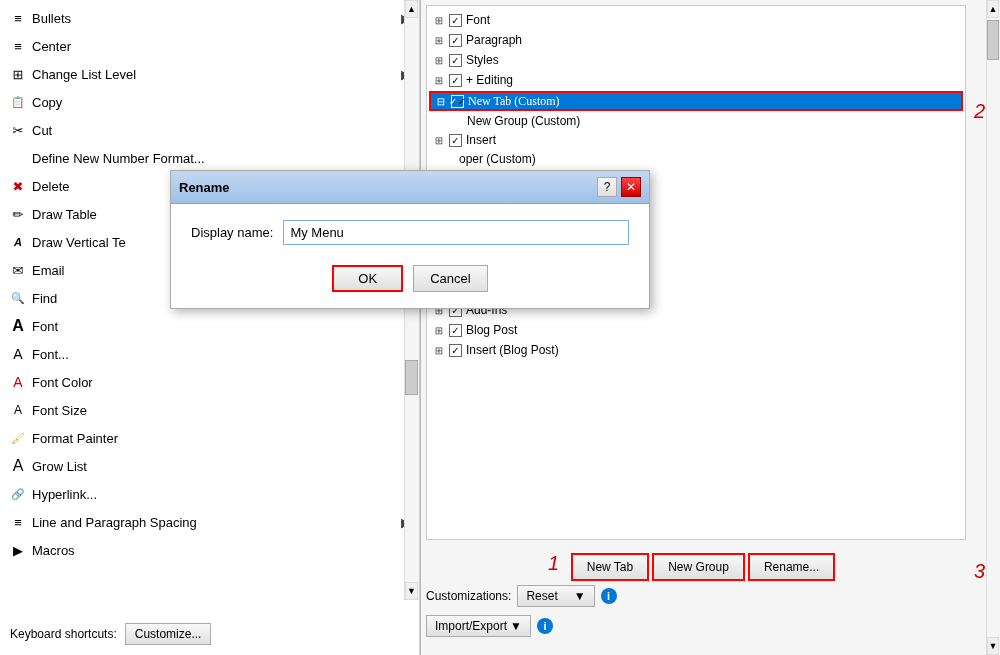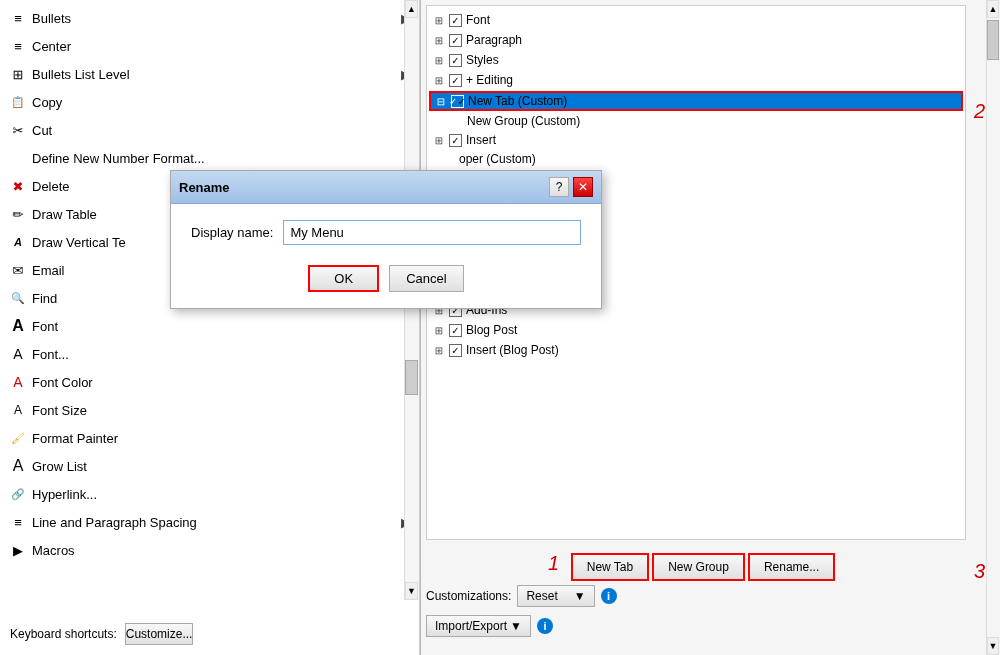--- a/index.html
+++ b/index.html
@@ -183,42 +183,42 @@
       position: absolute;
       bottom: 10px;
       left: 10px;
       display: flex;
       align-items: center;
       gap: 8px;
       font-size: 12px;
     }
 
     .customize-btn {
-      padding: 3px 0;
+      padding: 3px 9px;
       background: linear-gradient(to bottom, #f8f8f8, #e0e0e0);
       border: 1px solid #aaa;
       cursor: pointer;
       font-size: 12px;
     }
 
     
     .step-number {
       font-size: 18px;
       font-style: italic;
       color: #cc0000;
       font-weight: normal;
       position: absolute;
     }
 
     
     .dialog-overlay {
       position: absolute;
       left: 170px;
       top: 170px;
-      width: 432px;
+      width: 480px;
       background: #fff;
       border: 1px solid #aaa;
       box-shadow: 3px 3px 10px rgba(0,0,0,0.3);
       z-index: 100;
     }
 
     .dialog-titlebar {
       background: linear-gradient(to bottom, #c2d8f0, #a0c0e8);
       padding: 6px 8px;
       display: flex;
@@ -321,21 +321,21 @@
       <span class="icon-placeholder">≡</span>
       <span class="label">Bullets</span>
       <span class="arrow">▶</span>
     </li>
     <li class="menu-item">
       <span class="icon-placeholder">≡</span>
       <span class="label">Center</span>
     </li>
     <li class="menu-item">
       <span class="icon-placeholder">⊞</span>
-      <span class="label">Bullets List Level</span>
+      <span class="label">Change List Level</span>
       <span class="arrow">▶</span>
     </li>
     <li class="menu-item">
       <span class="icon-placeholder" style="font-size:11px">📋</span>
       <span class="label">Copy</span>
     </li>
     <li class="menu-item">
       <span class="icon-placeholder">✂</span>
       <span class="label">Cut</span>
     </li>
@@ -447,21 +447,21 @@
       </li>
       <li class="ribbon-tree-item indent-1">
         <span class="tree-expander">⊞</span>
         <span class="tree-checkbox checked"></span>
         <span class="tree-label">+ Editing</span>
       </li>
 
       <li class="ribbon-tree-item indent-1 highlighted-item red-outline" style="background:#0078d7;color:#fff;outline:2px solid red;outline-offset:-2px;margin:1px 2px;">
         <span class="tree-expander" style="color:#fff;">⊟</span>
         <span class="tree-checkbox checked" style="border-color:#fff;color:#fff;background:transparent;">✓</span>
-        <span class="tree-label" style="color:#000000;">New Tab (Custom)</span>
+        <span class="tree-label" style="color:#ffffff;font-family:Liberation Serif, serif;">New Tab (Custom)</span>
       </li>
       <li class="ribbon-tree-item" style="padding-left:40px;">
         <span class="tree-label">New Group (Custom)</span>
       </li>
 
       <li class="ribbon-tree-item indent-1">
         <span class="tree-expander">⊞</span>
         <span class="tree-checkbox checked"></span>
         <span class="tree-label">Insert</span>
       </li>

